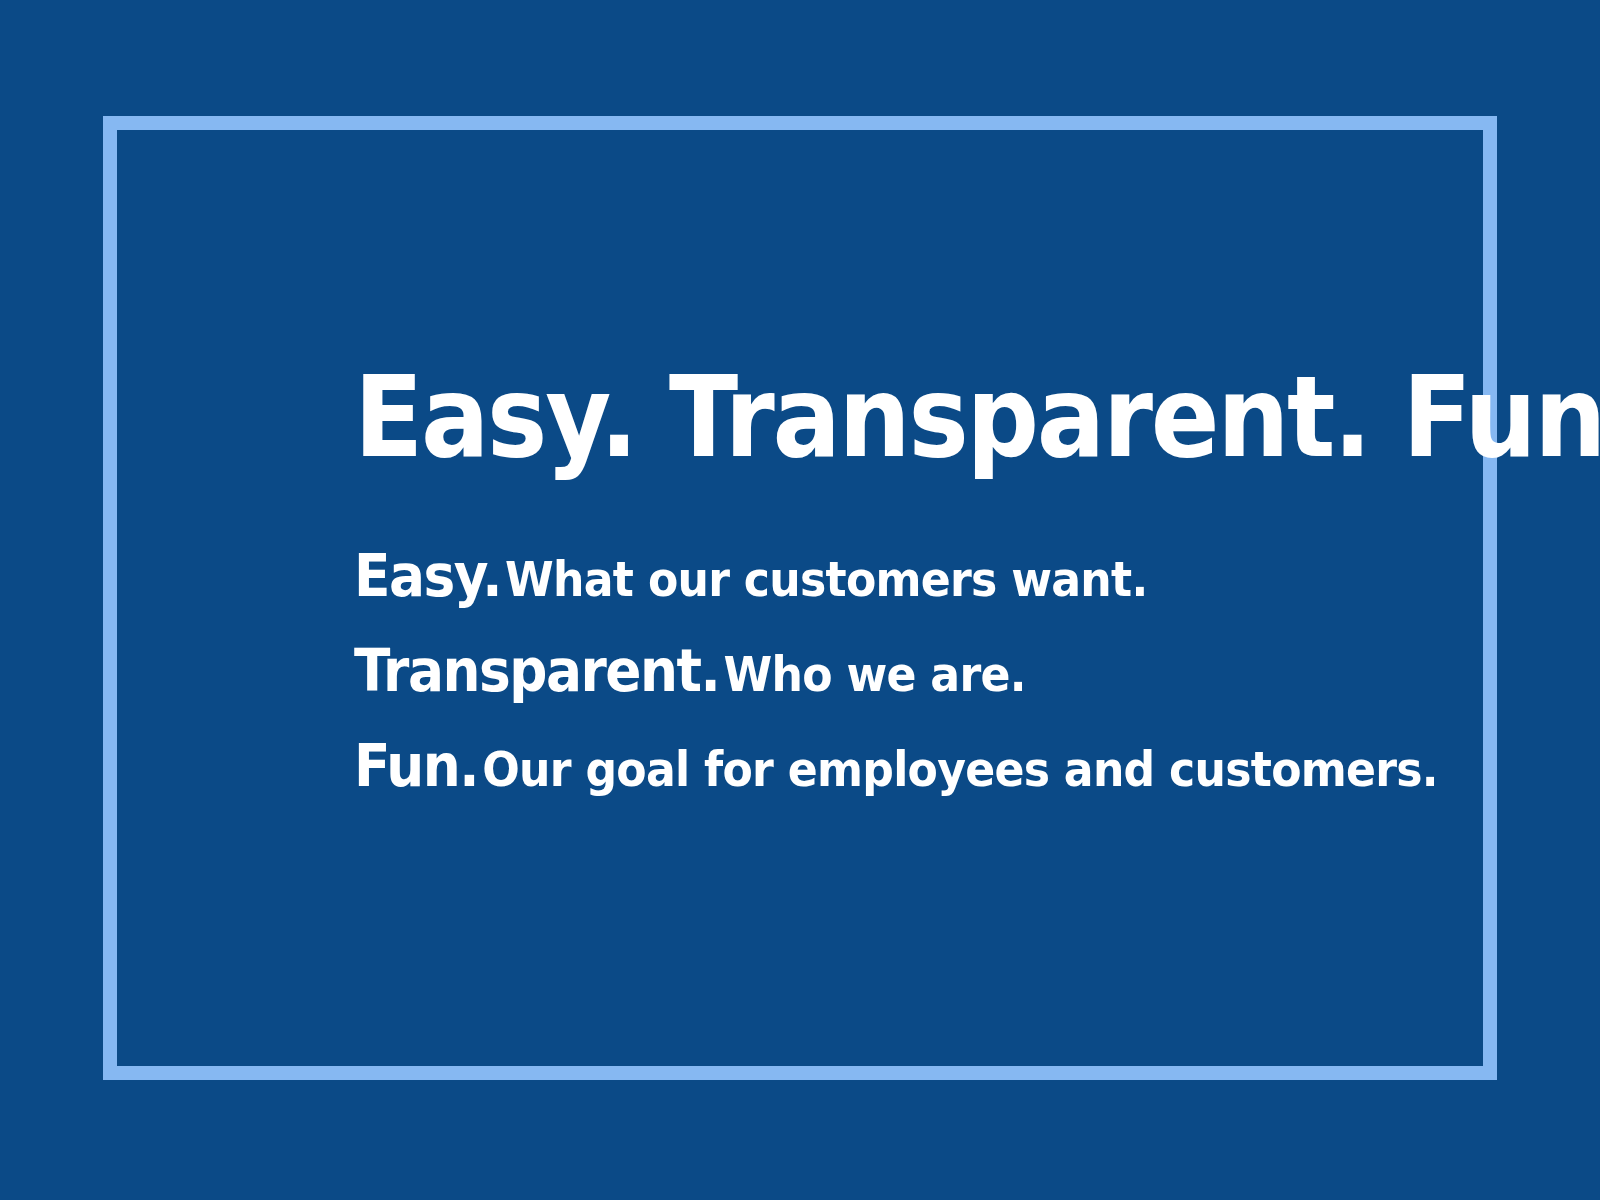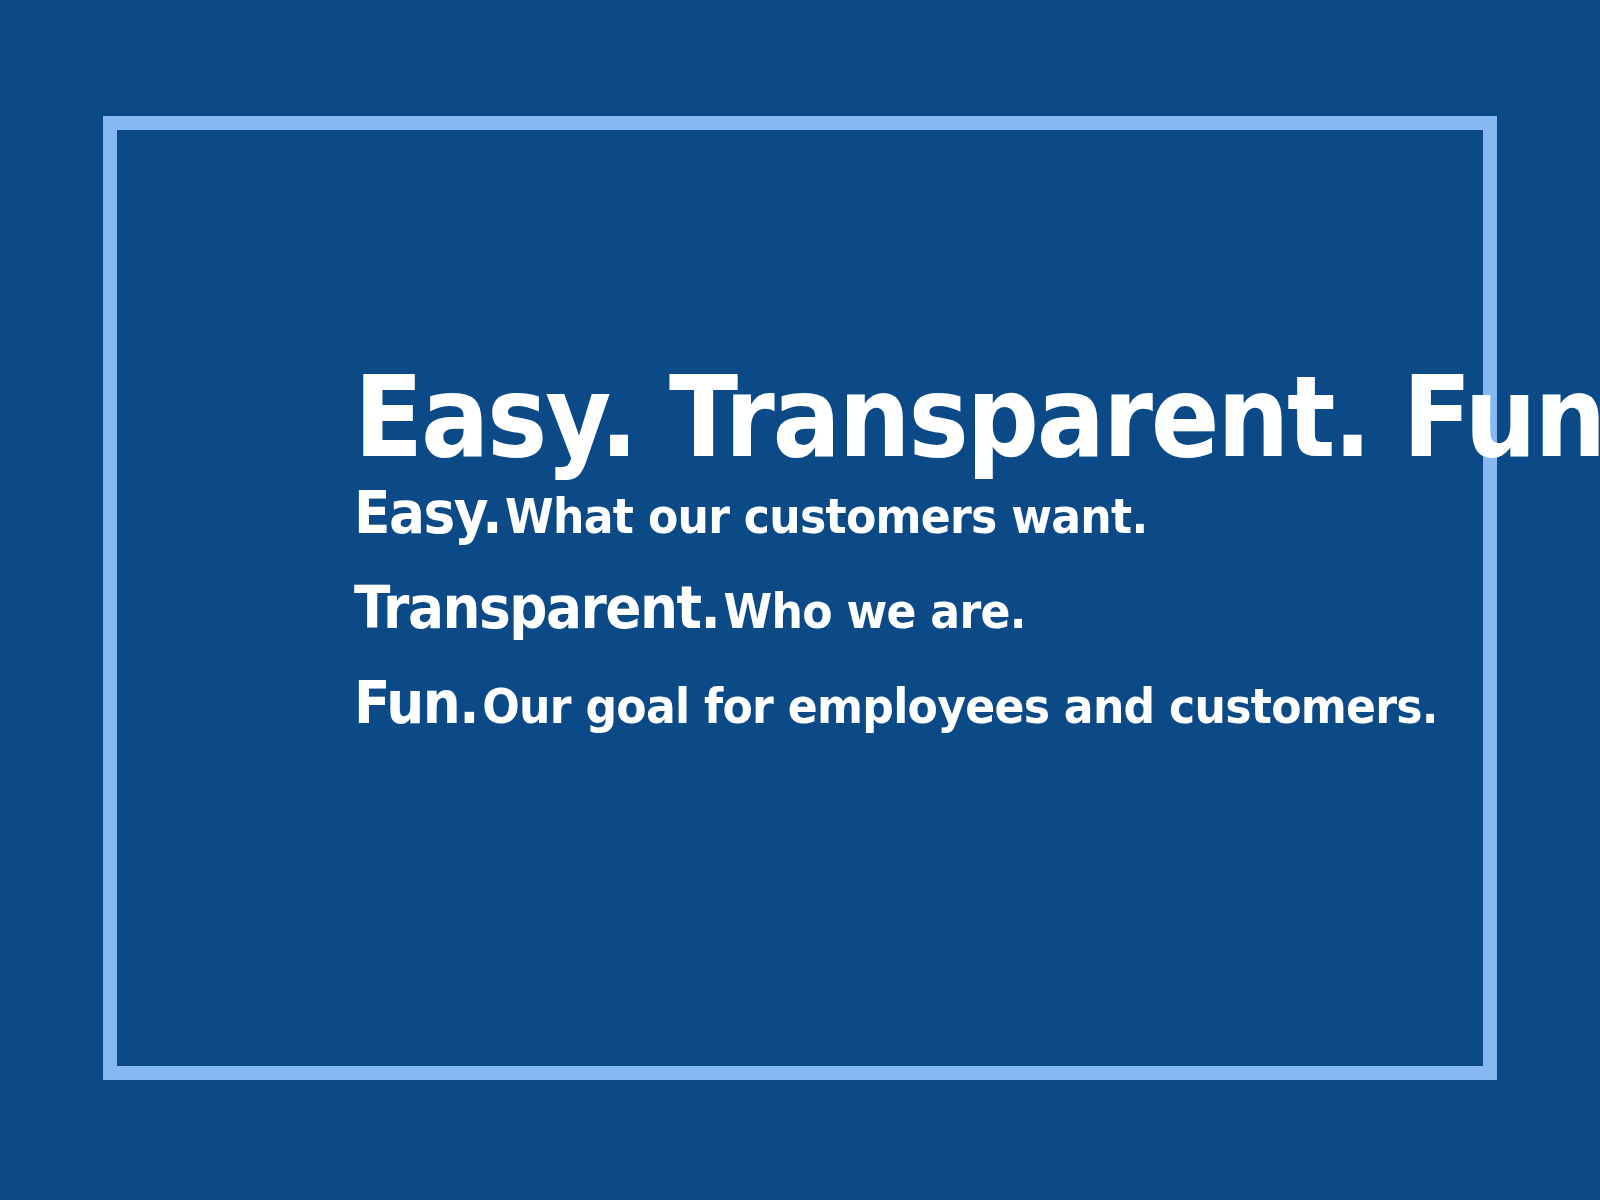--- a/index.html
+++ b/index.html
@@ -63,20 +63,21 @@
     font-size: 47px;
     line-height: 67px;
     letter-spacing: -0.8px;
     color: #ffffff;
     transform: scaleX(0.92);
     transform-origin: left top;
     white-space: nowrap;
   }
 
   .pillars {
+    margin-top: 63px;
   }
 
   .pillar-line {
     line-height: 81px;
     white-space: nowrap;
     color: #ffffff;
     transform: scaleX(0.92);
     transform-origin: left top;
   }
 

